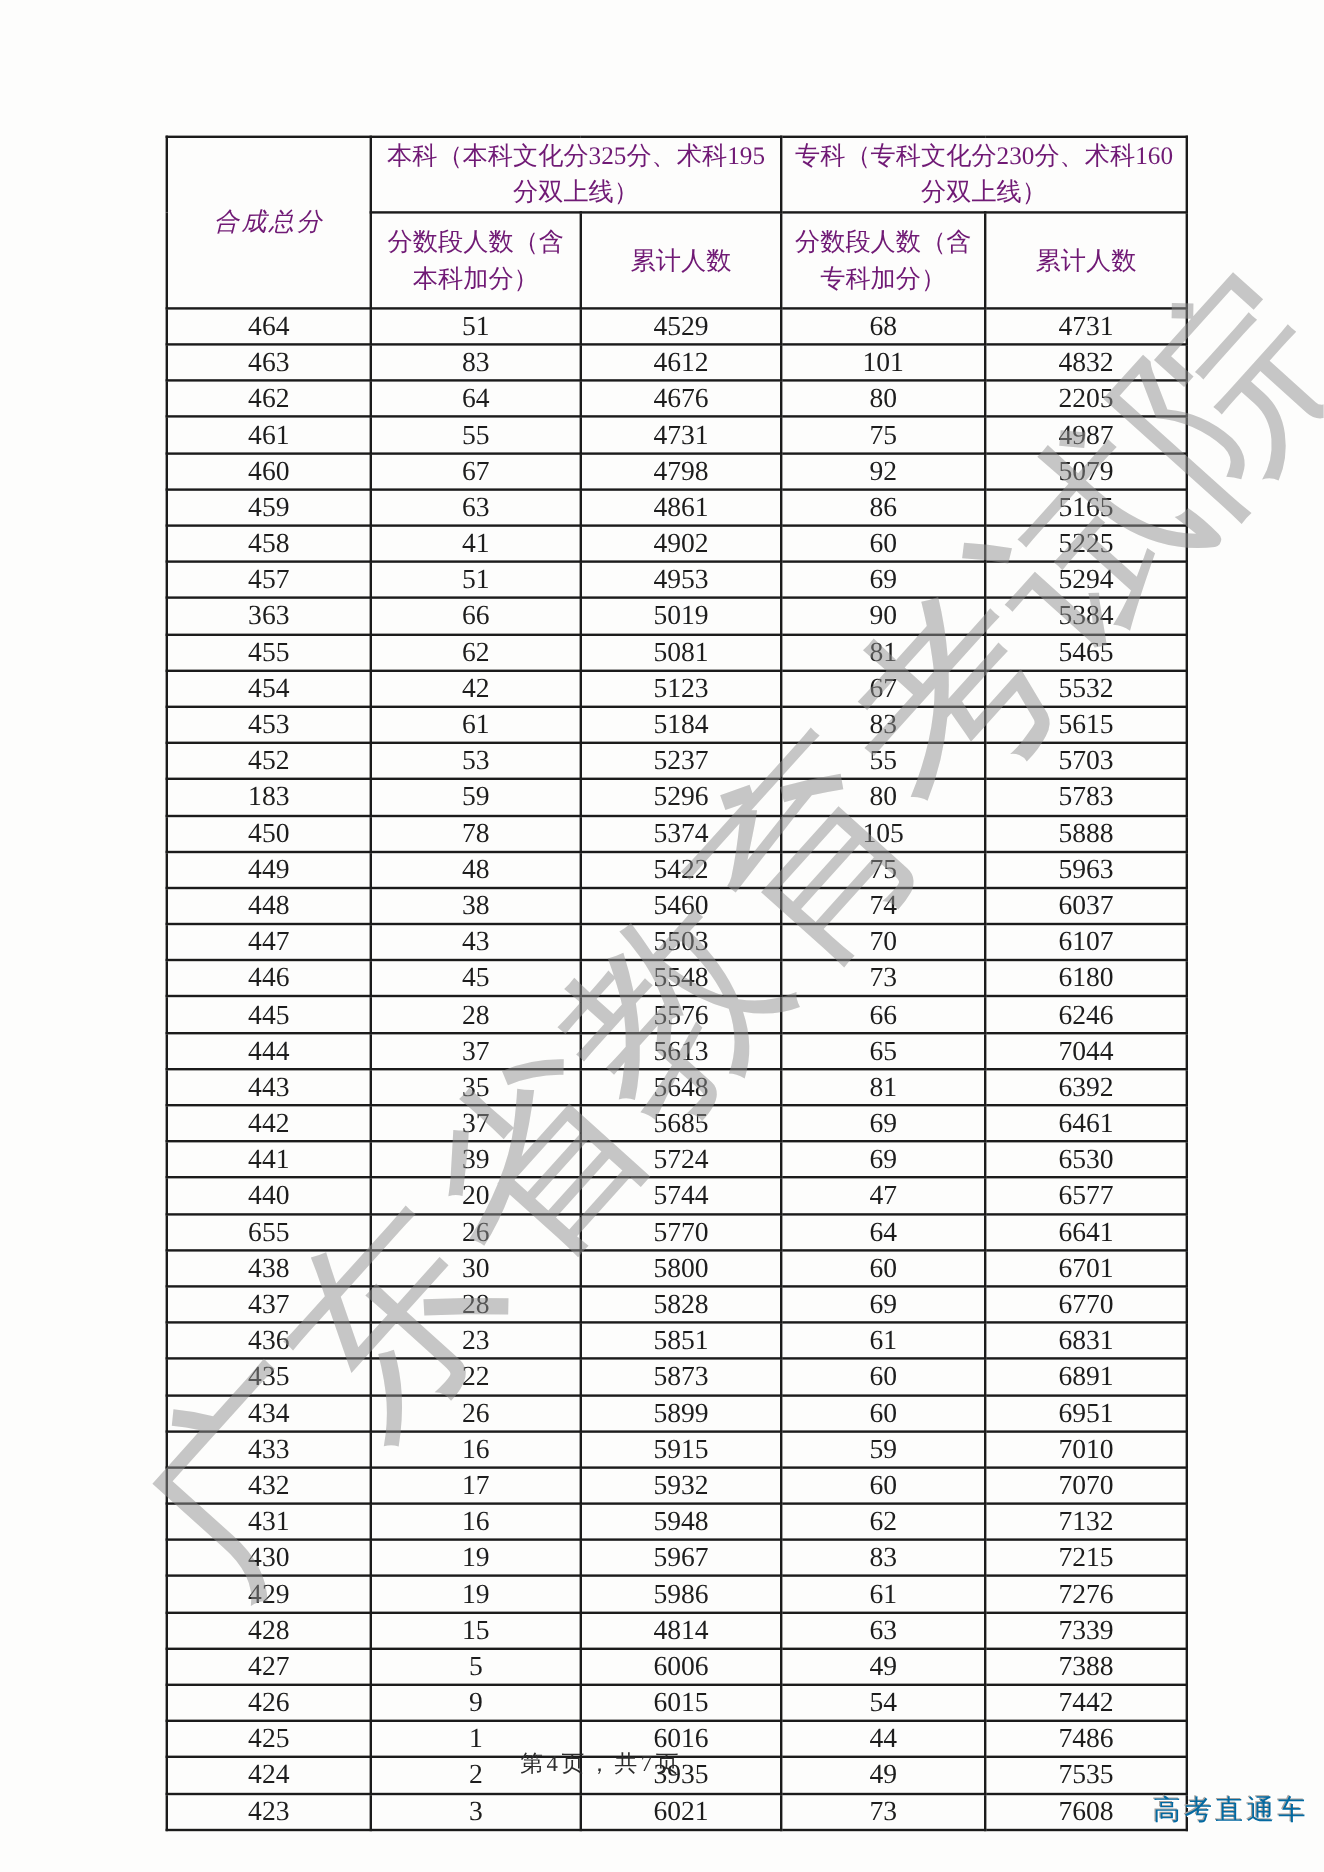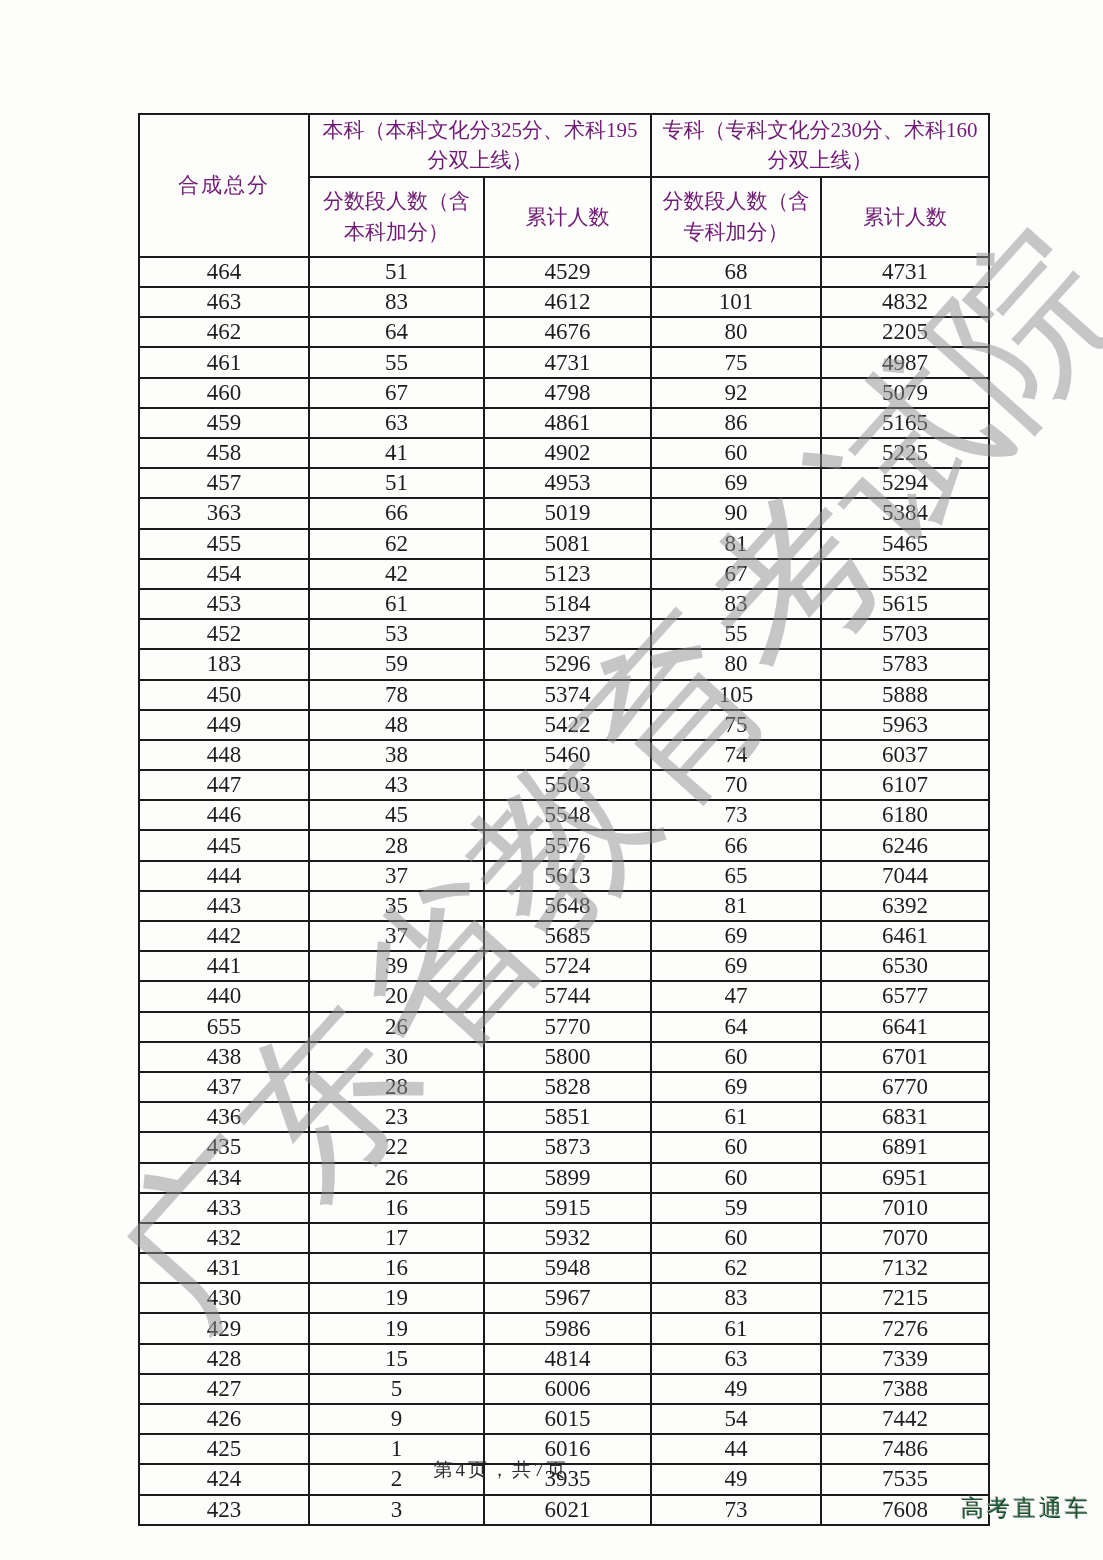--- a/index.html
+++ b/index.html
@@ -27,21 +27,21 @@
     padding:0;
     overflow:hidden;
   }
   .doc-table thead th {
     font-weight:normal;
     white-space:pre-line;
     font-size:21px;
     line-height:1.45;
     color:#701a75;
   }
-  th.score-head { font-size:22px; letter-spacing:2px; }
+  th.score-head { font-size:22px; letter-spacing:2px;font-style:italic; }
   tr.h1 th { height:58px; }
   tr.h2 th { height:78px; }
   .doc-table tbody td {
     height:28.2px;
     font-size:23px;
     line-height:26px;
     color:#1d1d1d;
   }
 
   
@@ -68,21 +68,21 @@
     letter-spacing:3px;
     color:#2c2c2c;
   }
 
   
   .brand {
     position:absolute;
     right:12px; top:1493px;
     font-size:23px;
     letter-spacing:3px;
-    color:#14532d;
+    color:#0369a1;
     text-shadow:-1px -1px 0 #a9a49f, 1px 1px 0 #ffffff;
     font-family:Liberation Serif, serif;
   }
 </style>
 </head>
 <body>
 
 <table class="doc-table">
   <colgroup>
     <col style="width:170px">

